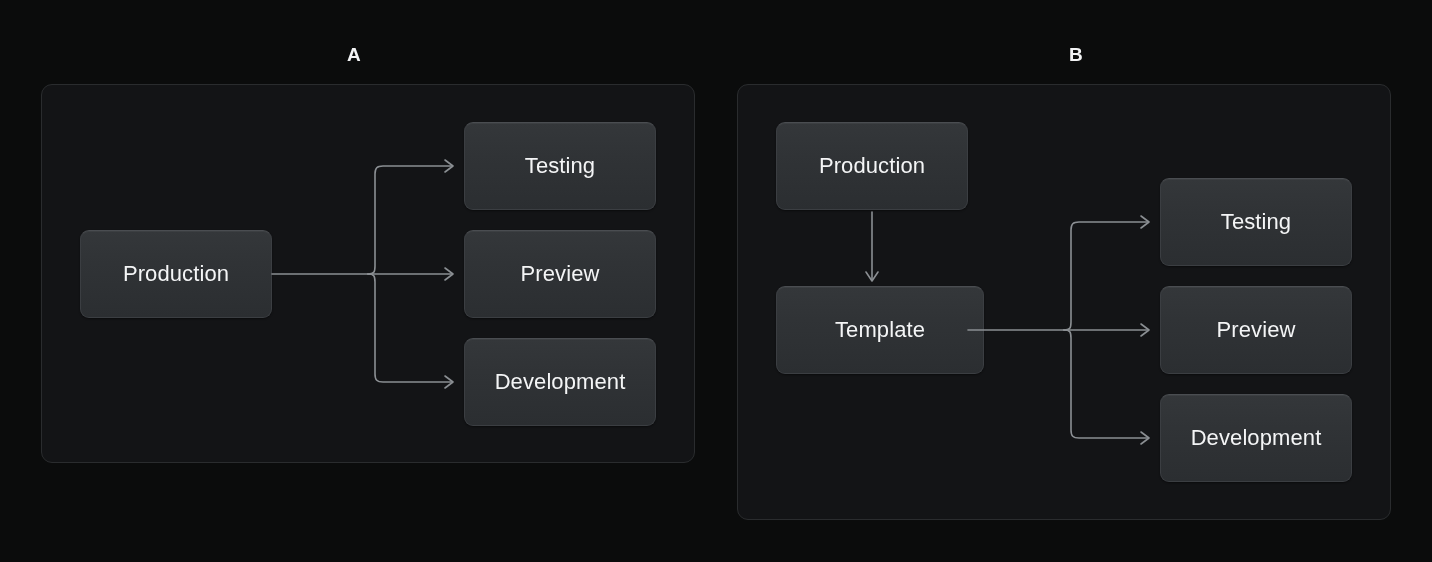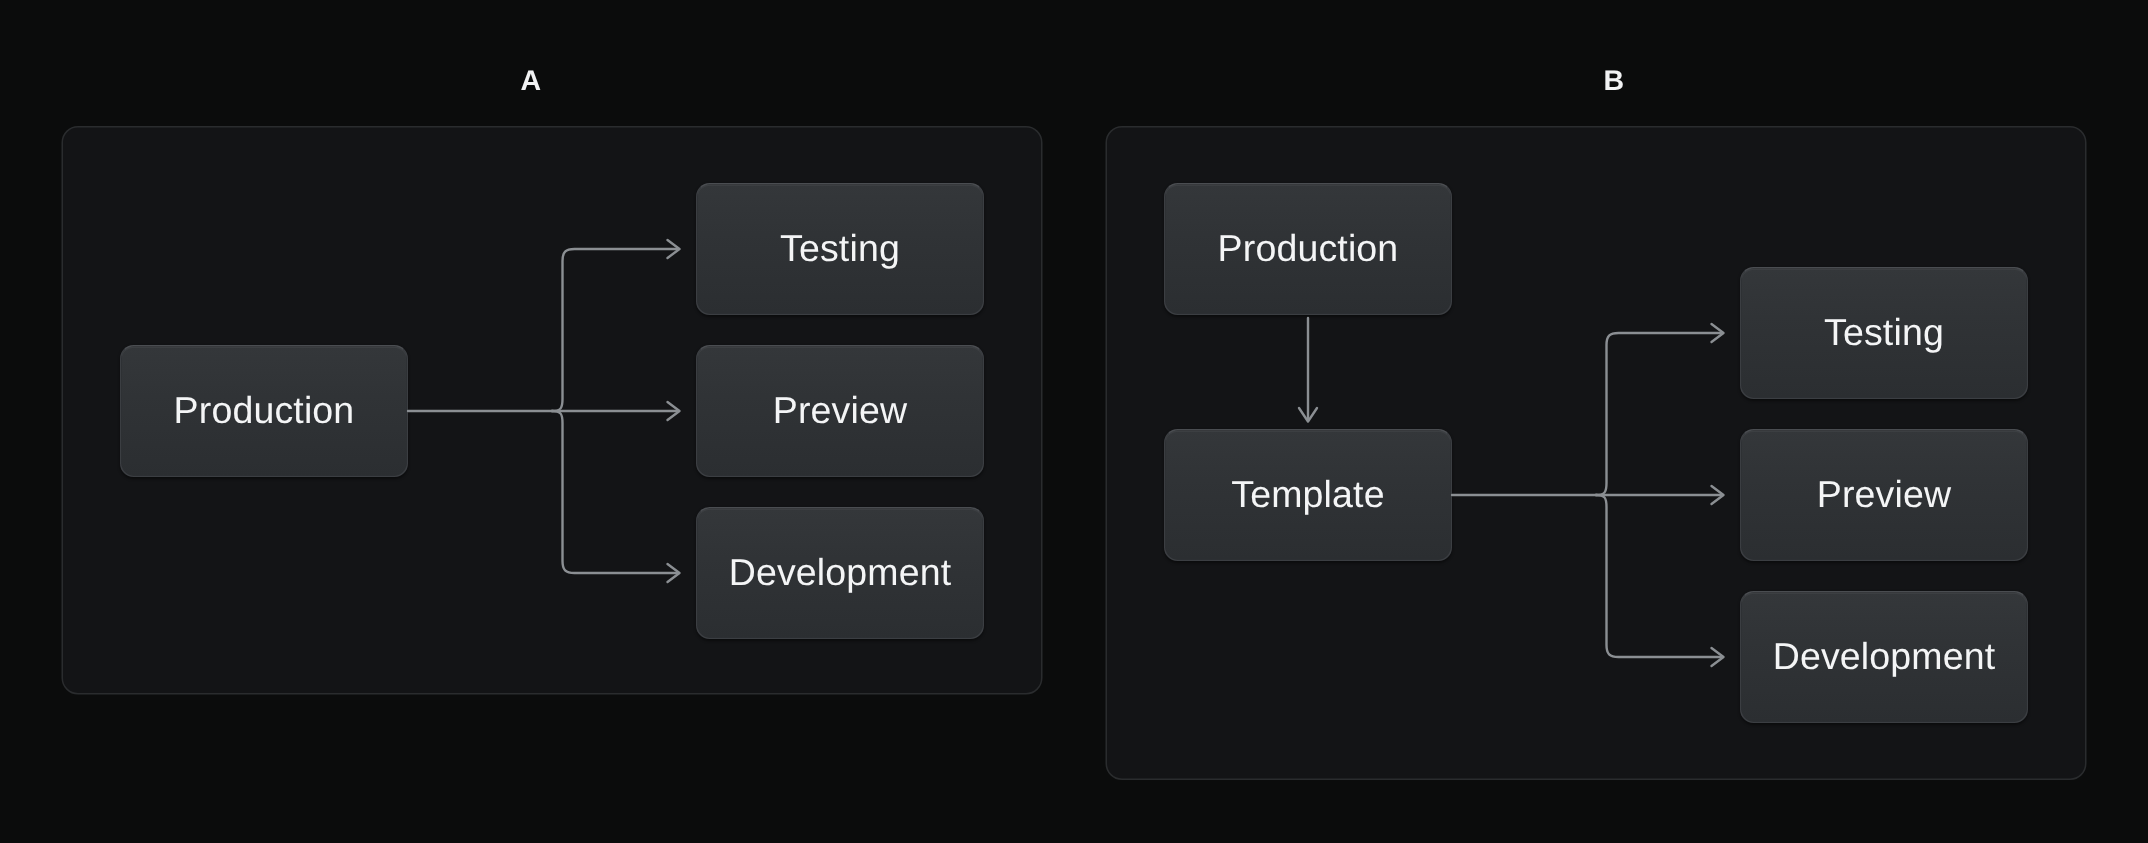--- a/index.html
+++ b/index.html
@@ -49,21 +49,21 @@
     position: absolute;
     box-sizing: border-box;
     border-radius: 9px;
     background: linear-gradient(180deg, #34373a 0%, #303336 38%, #2b2e31 100%);
     border: 1px solid #3b3e42;
     border-top-color: #4a4d51;
     display: flex;
     align-items: center;
     justify-content: center;
     color: #f4f5f6;
-    font-size: 25px;
+    font-size: 22px;
     font-weight: 400;
     letter-spacing: 0.1px;
     white-space: nowrap;
     box-shadow: 0 1px 2px rgba(0,0,0,0.45),
                 inset 0 1px 0 rgba(255,255,255,0.045);
   }
 
   
   .wires {
     position: absolute;
@@ -120,21 +120,21 @@
     <path class="wire-head" d="M 445 268 L 453 274 L 445 280"></path>
     <path class="wire-head" d="M 445 376 L 453 382 L 445 388"></path>
   </svg>
 
   <div class="panel-label" style="left:1056px; top:45px;">B</div>
 
   <div class="panel" style="left:737px; top:84px; width:654px; height:436px;"></div>
 
   <div class="node" style="left:776px; top:122px; width:192px; height:88px;">Production</div>
 
-  <div class="node" style="left:776px; top:286px; width:192px; height:88px;">Template</div>
+  <div class="node" style="left:776px; top:286px; width:208px; height:88px;">Template</div>
 
   <div class="node" style="left:1160px; top:178px; width:192px; height:88px;">Testing</div>
 
   <div class="node" style="left:1160px; top:286px; width:192px; height:88px;">Preview</div>
 
   <div class="node" style="left:1160px; top:394px; width:192px; height:88px;">Development</div>
 
   <svg class="wires" viewBox="0 0 1432 562">
 
     <path class="wire" d="M 872 212 L 872 280"></path>

